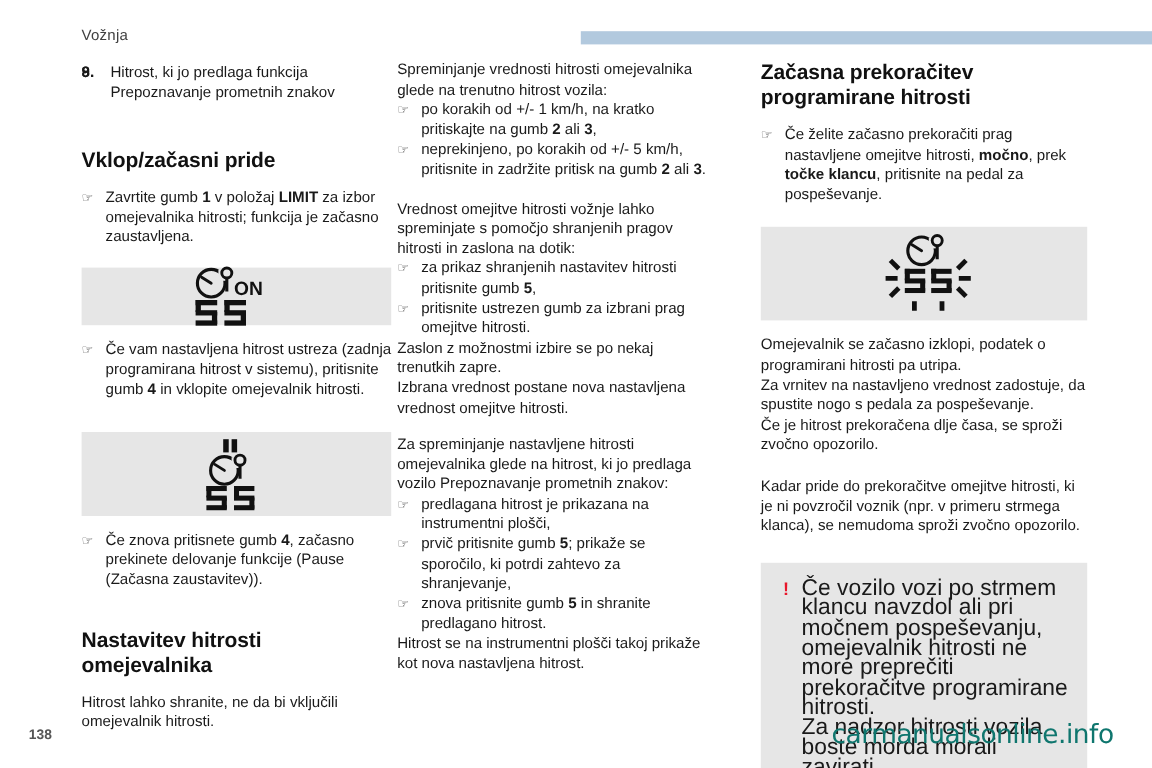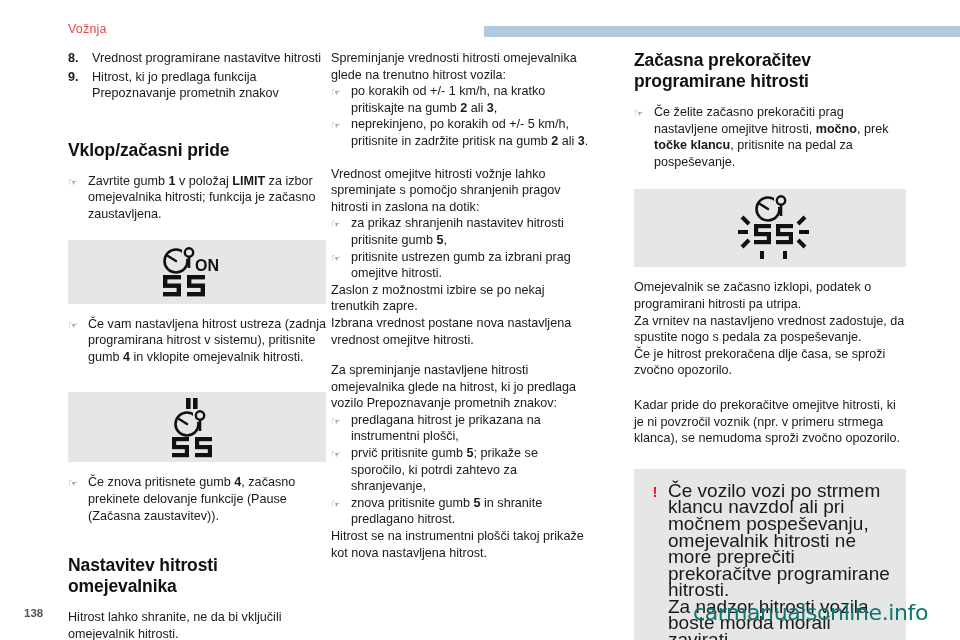--- a/index.html
+++ b/index.html
@@ -21,21 +21,21 @@
     position: absolute;
     top: 0; left: 0;
     width: 960px;
     height: 48px;
   }
   .header-title {
     position: absolute;
     left: 68px;
     top: 22px;
     font-size: 12.5px;
-    color: #ef4444;
+    color: #404040;
     letter-spacing: 0.2px;
     line-height: 14px;
   }
   .header-bar {
     position: absolute;
     left: 484px;
     top: 26px;
     width: 476px;
     height: 11px;
     background: #b2c9de;
@@ -132,21 +132,21 @@
   
   .img-panel {
     background: #e6e6e6;
     width: 100%;
     box-sizing: border-box;
     display: flex;
     align-items: center;
     justify-content: center;
     position: relative;
   }
-  .panel-h1 { height: 64px; text-align: center; }
+  .panel-h1 { height: 48px; text-align: center; }
   .panel-h2 { height: 70px; }
   .panel-h3 { height: 78px; }
 
   
   .warn-box {
     background: #e6e6e6;
     width: 100%;
     box-sizing: border-box;
     padding: 14px 16px 24px 14px;
     display: flex;
@@ -197,21 +197,20 @@
   <div class="header-bar"></div>
 </div>
 
 <div class="columns">
 
   <div class="col col-1">
 
     <ol class="num-list">
       <li>
         <span class="num">8.</span>
-        <span>Vrednost programirane nastavitve hitrosti</span>
       </li>
       <li>
         <span class="num">9.</span>
         <span>Hitrost, ki jo predlaga funkcija Prepoznavanje prometnih znakov</span>
       </li>
     </ol>
 
     <div class="spacer-36"></div>
 
     <h2 class="section-heading">Vklop/začasni pride</h2>

